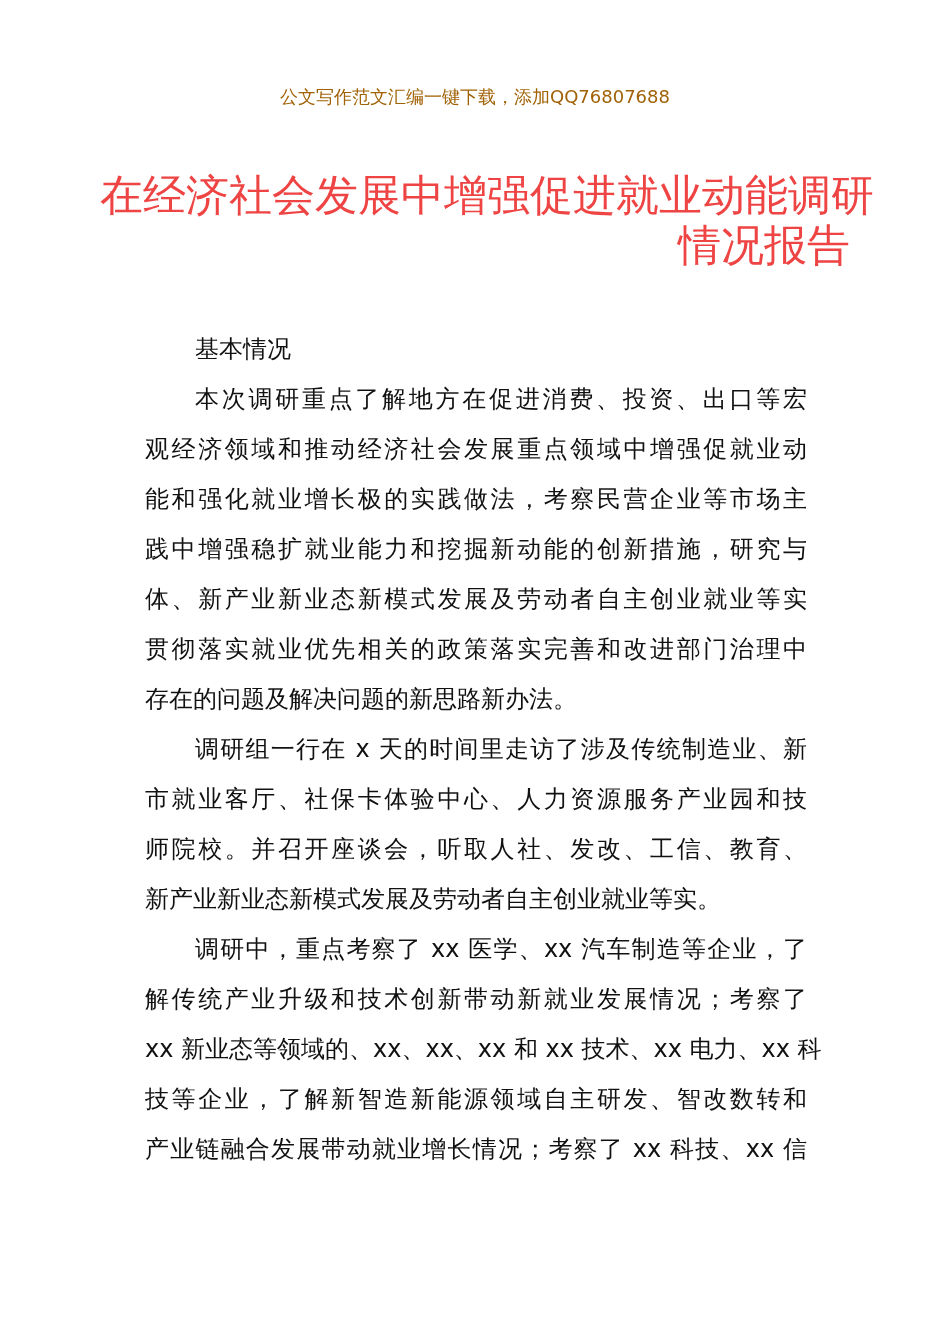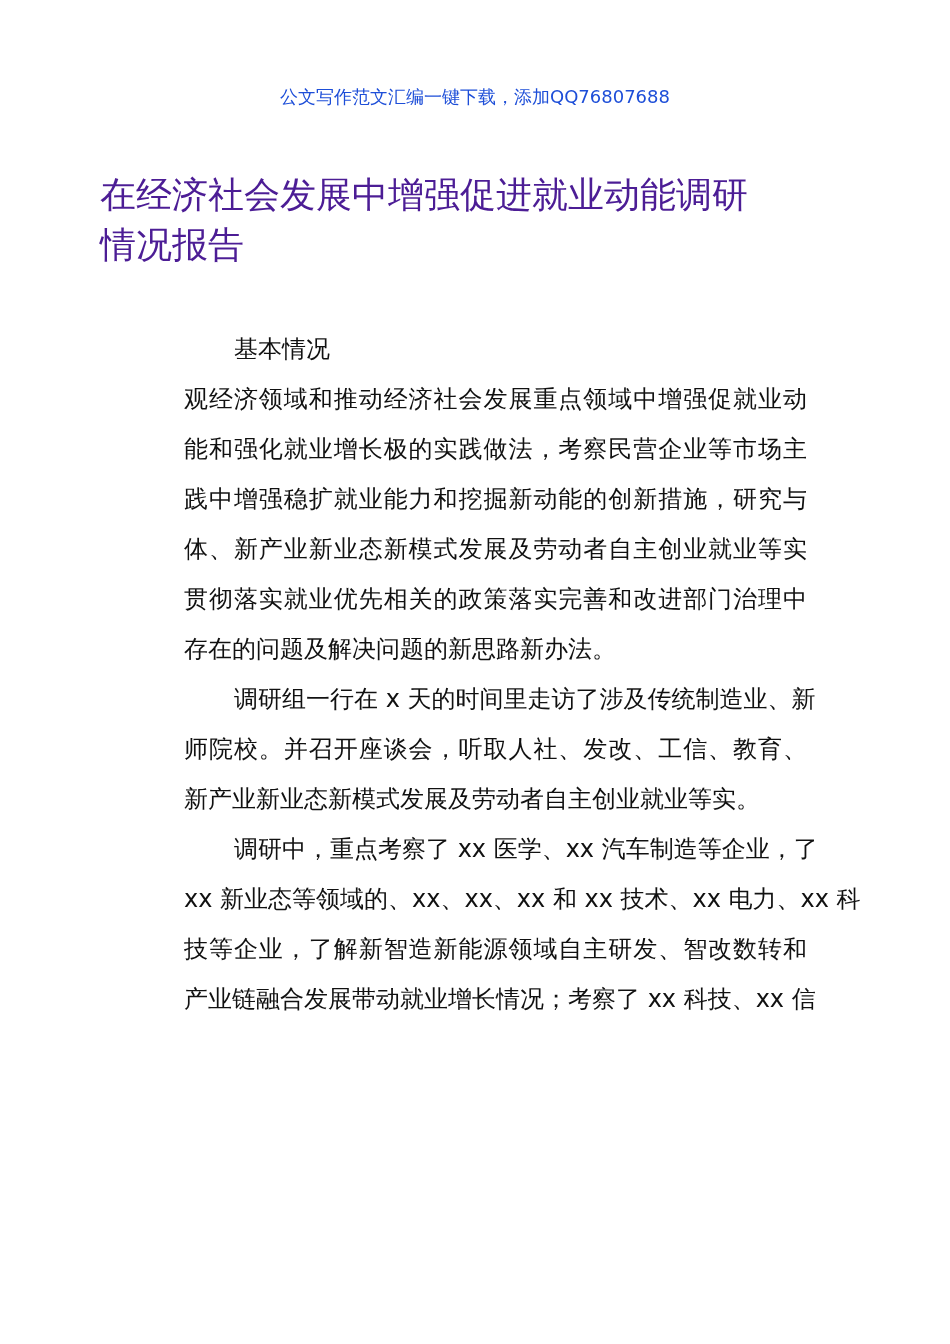--- a/index.html
+++ b/index.html
@@ -16,82 +16,84 @@
       color: #111111;
     }
     .watermark {
       position: absolute;
       top: 84px;
       left: 0;
       width: 950px;
       text-align: center;
       font-size: 18px;
       line-height: 26px;
-      color: #1d4ed8;
+      color: #a16207;
       white-space: nowrap;
     }
     .title {
       position: absolute;
       top: 170px;
       left: 100px;
       width: 750px;
-      text-align: left;
-      font-size: 36px;
+      text-align: right;
+      font-size: 43px;
       line-height: 50px;
-      color: #4c1d95;
+      color: #ef4444;
     }
     .title .tline { display: block; white-space: nowrap; }
     .body-text {
       position: absolute;
       top: 326px;
       left: 145px;
       width: 662px;
       font-size: 24px;
       color: #111111;
     }
     .line {
       display: block;
       height: 50px;
       line-height: 46px;
       white-space: nowrap;
       text-align: justify;
       text-align-last: justify;
       overflow: visible;
-      margin-left: 39px;
     }
     .line.indent { padding-left: 50px; }
     .line.last { text-align-last: left; }
   </style>
 </head>
 <body>
 
 <div class="watermark">公文写作范文汇编一键下载，添加QQ76807688</div>
 
 <div class="title">
   <span class="tline">在经济社会发展中增强促进就业动能调研</span>
   <span class="tline">情况报告</span>
 </div>
 
 <div class="body-text">
   <span class="line indent last">基本情况</span>
 
   <div>
+    <span class="line indent">本次调研重点了解地方在促进消费、投资、出口等宏</span>
     <span class="line">观经济领域和推动经济社会发展重点领域中增强促就业动</span>
     <span class="line">能和强化就业增长极的实践做法，考察民营企业等市场主</span>
     <span class="line">践中增强稳扩就业能力和挖掘新动能的创新措施，研究与</span>
     <span class="line">体、新产业新业态新模式发展及劳动者自主创业就业等实</span>
     <span class="line">贯彻落实就业优先相关的政策落实完善和改进部门治理中</span>
     <span class="line last">存在的问题及解决问题的新思路新办法。</span>
   </div>
 
   <div>
     <span class="line indent">调研组一行在 x 天的时间里走访了涉及传统制造业、新</span>
+    <span class="line">市就业客厅、社保卡体验中心、人力资源服务产业园和技</span>
     <span class="line">师院校。并召开座谈会，听取人社、发改、工信、教育、</span>
     <span class="line last">新产业新业态新模式发展及劳动者自主创业就业等实。</span>
   </div>
 
   <div>
     <span class="line indent">调研中，重点考察了 xx 医学、xx 汽车制造等企业，了</span>
+    <span class="line">解传统产业升级和技术创新带动新就业发展情况；考察了</span>
     <span class="line">xx 新业态等领域的、xx、xx、xx 和 xx 技术、xx 电力、xx 科</span>
     <span class="line">技等企业，了解新智造新能源领域自主研发、智改数转和</span>
     <span class="line">产业链融合发展带动就业增长情况；考察了 xx 科技、xx 信</span>
   </div>
 </div>
 
 </body></html>

